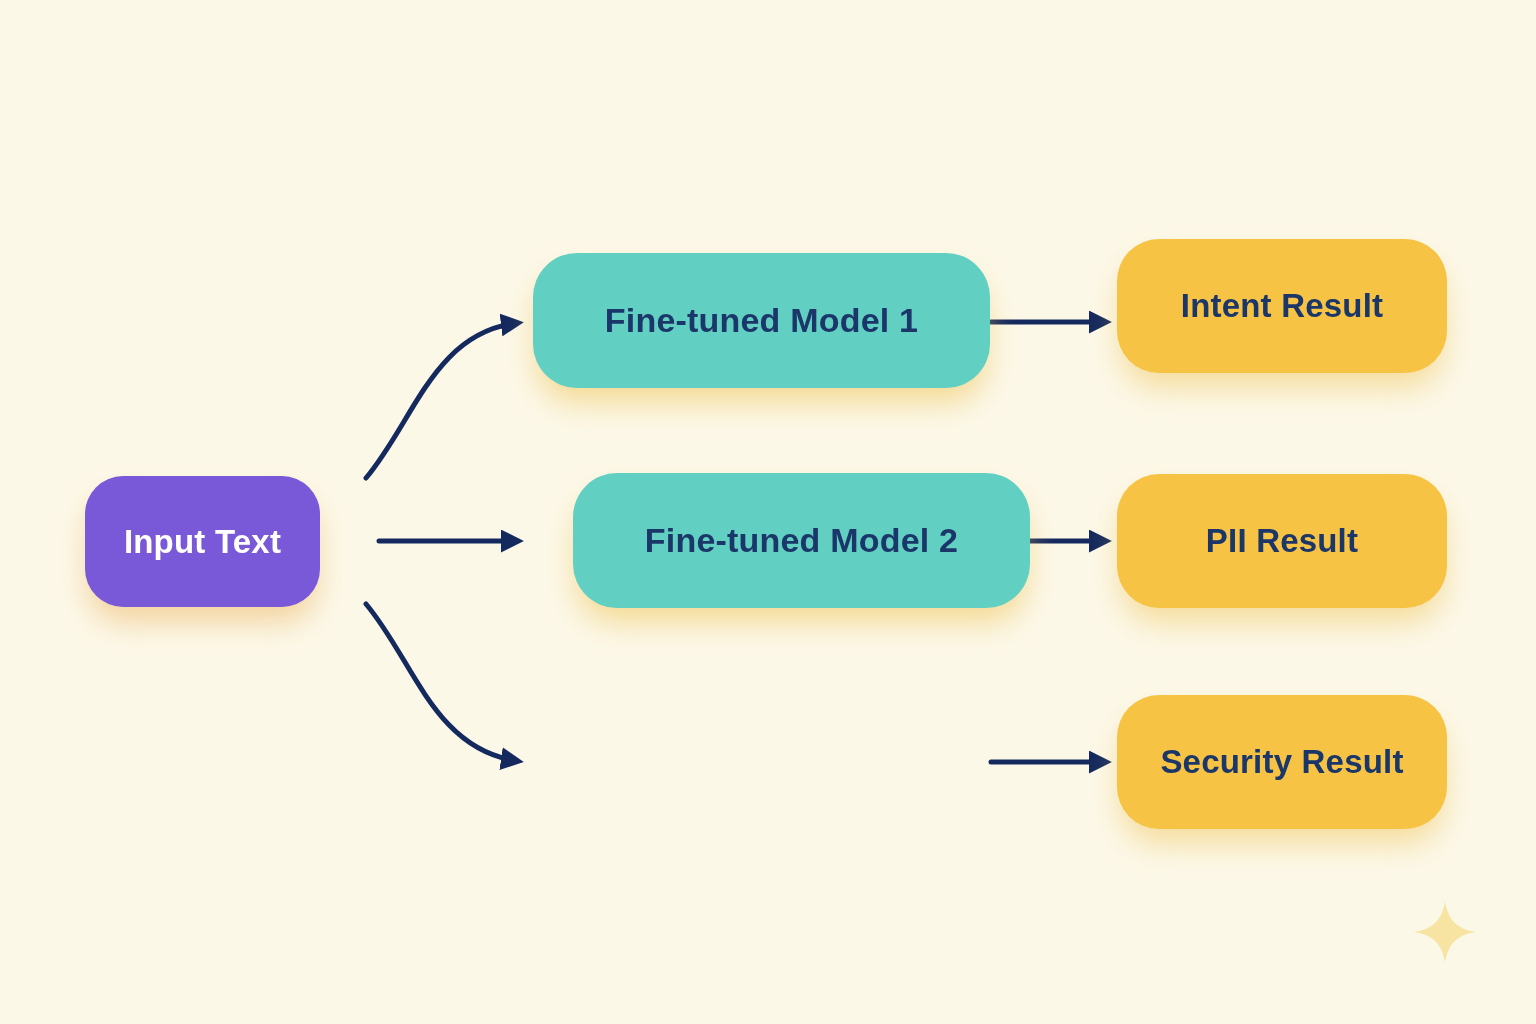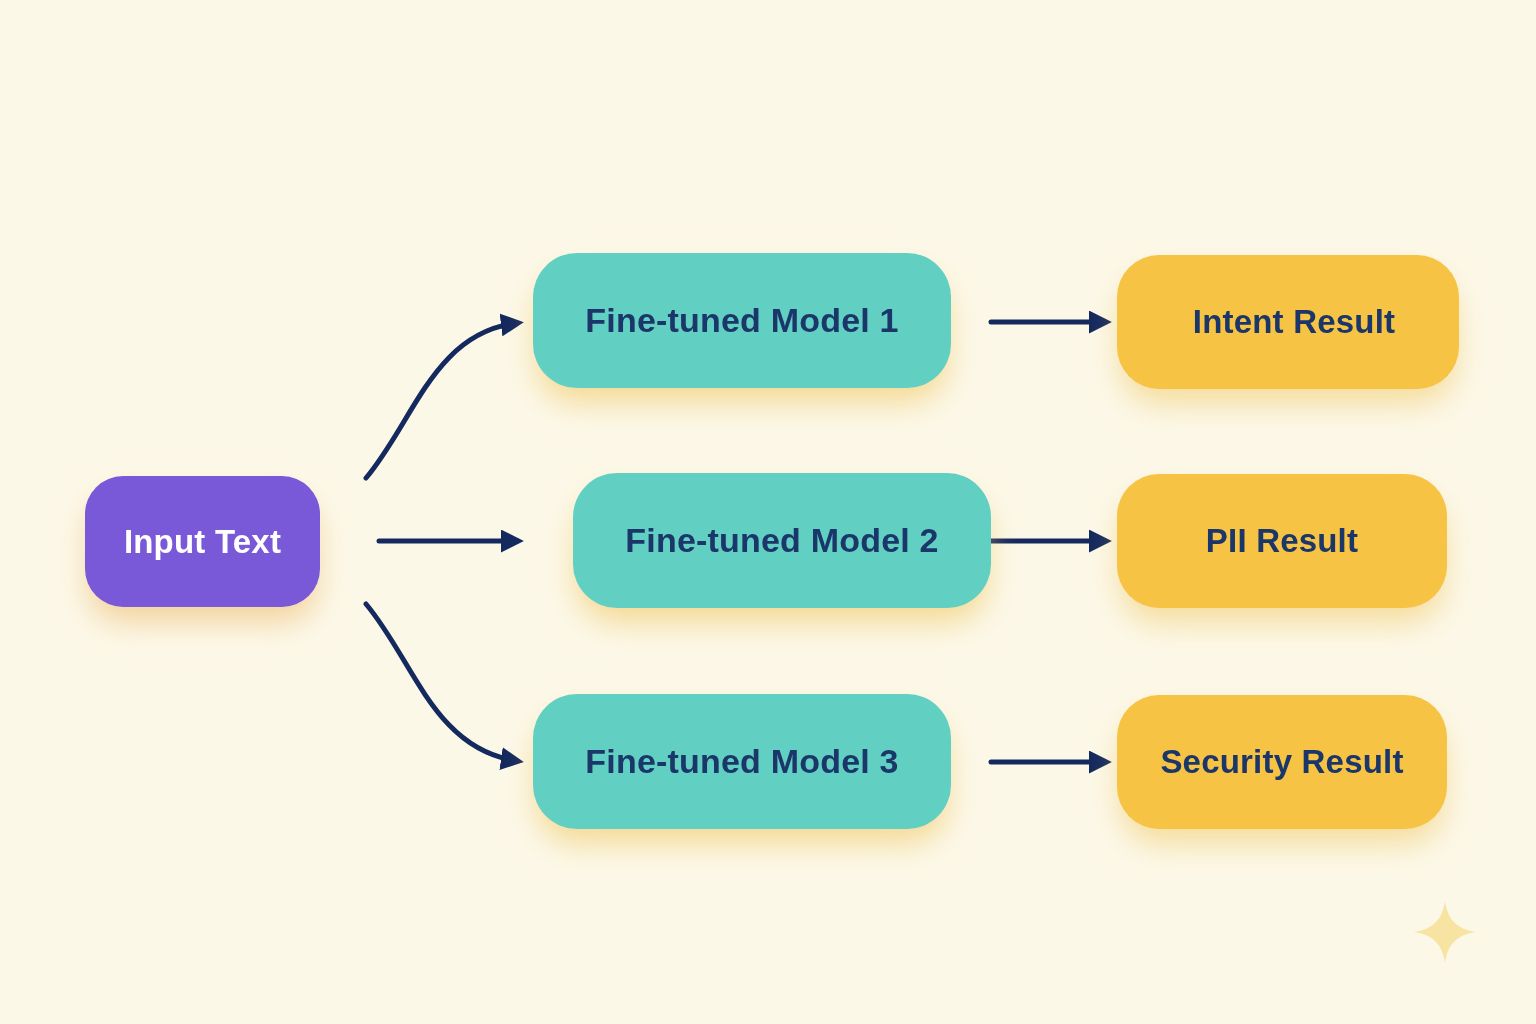--- a/index.html
+++ b/index.html
@@ -27,40 +27,40 @@
     left: 85px; top: 476px;
     width: 235px; height: 131px;
     border-radius: 38px;
     background: var(--input-fill, #7A59D8);
     color: var(--input-text, #FFFFFF);
     font-size: 33px;
     box-shadow: 0 18px 30px -4px rgba(235, 178, 92, 0.55);
   }
   .node-model {
     left: 533px;
-    width: 418px; height: 135px;
+    width: 457px; height: 135px;
     border-radius: 44px;
     background: var(--model-fill, #62CFC3);
     color: var(--node-text, #1B3668);
     font-size: 34px;
     box-shadow: 0 18px 30px -4px rgba(238, 196, 90, 0.6);
   }
   .node-model.row-1 { top: 253px; }
   .node-model.row-2 { top: 473px; margin-left: 40px; }
   .node-model.row-3 { top: 694px; }
   .node-result {
     left: 1117px;
     width: 330px; height: 134px;
     border-radius: 42px;
     background: var(--result-fill, #F6C344);
     color: var(--node-text, #1B3668);
     font-size: 33px;
     box-shadow: 0 18px 30px -4px rgba(238, 196, 90, 0.55);
   }
-  .node-result.row-1 { top: 255px; padding-left: 12px; }
+  .node-result.row-1 { top: 239px; }
   .node-result.row-2 { top: 474px; }
   .node-result.row-3 { top: 695px; }
   #arrow-layer {
     position: absolute;
     left: 0; top: 0;
     width: 1536px; height: 1024px;
     pointer-events: none;
   }
   .arrow {
     fill: none;
@@ -100,23 +100,20 @@
   <div class="node node-input">
     <span>Input Text</span>
   </div>
 
   <div class="node node-model row-1">
     <span>Fine-tuned Model 1</span>
   </div>
   <div class="node node-model row-2">
     <span>Fine-tuned Model 2</span>
   </div>
-  <div class="node node-model row-3">
-    <span>Fine-tuned Model 3</span>
-  </div>
 
   <div class="node node-result row-1">
     <span>Intent Result</span>
   </div>
   <div class="node node-result row-3">
     <span>Security Result</span>
   </div>
   <div class="node node-result row-2">
     <span>PII Result</span>
   </div>

